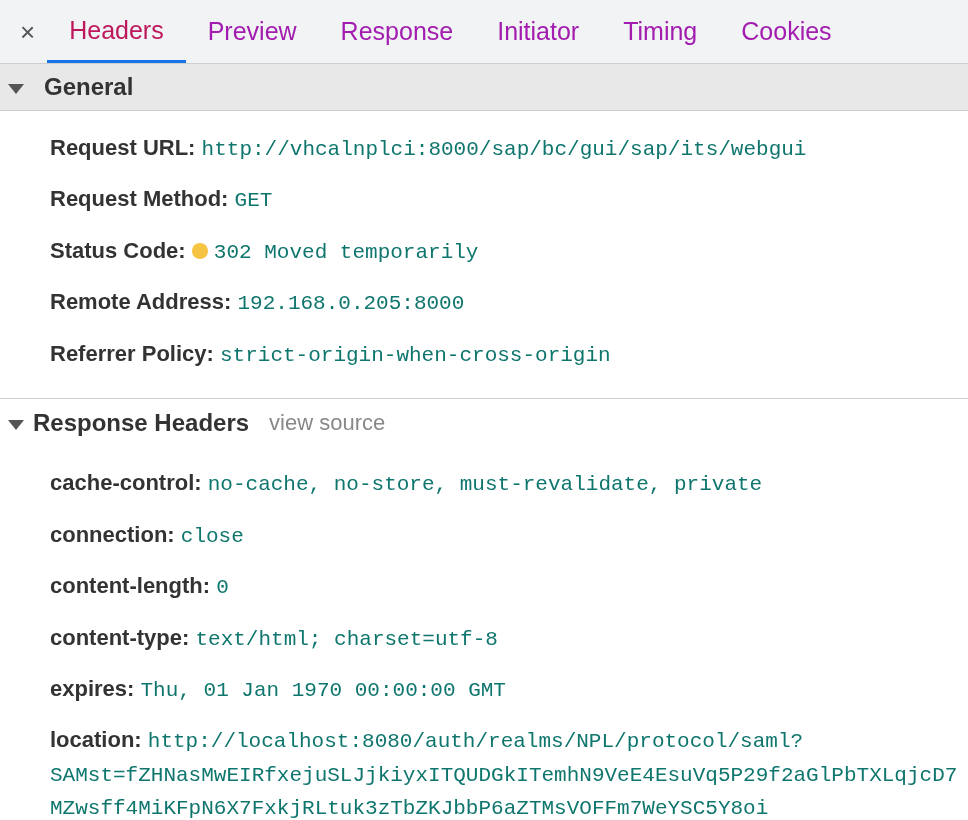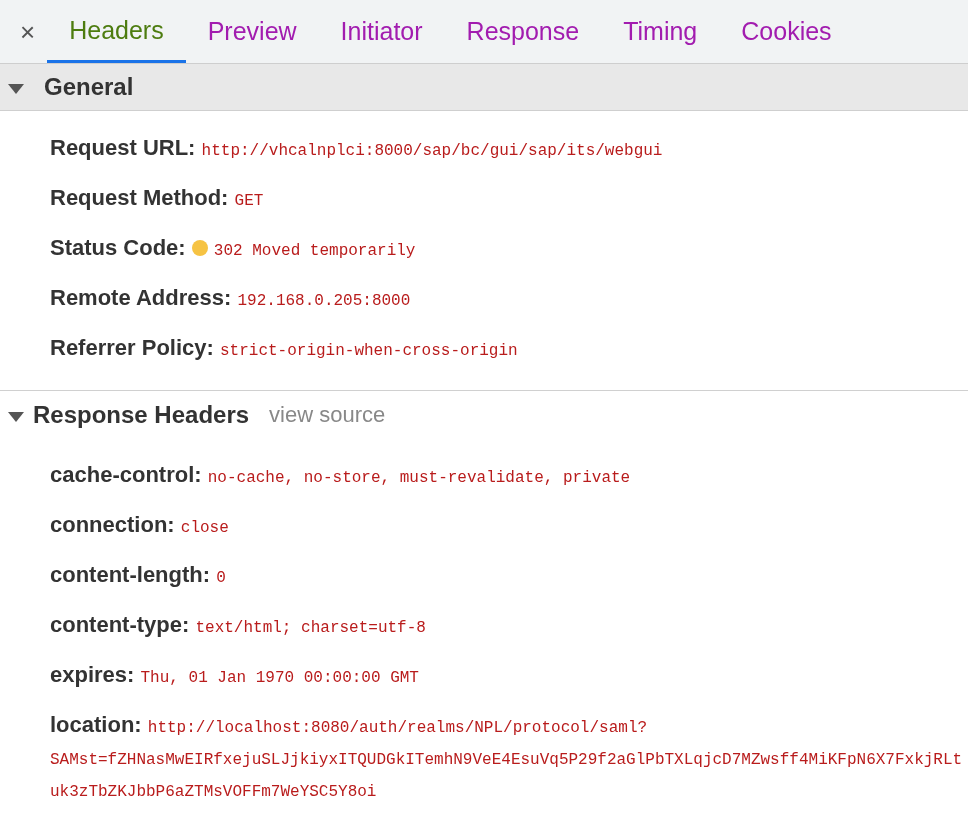--- a/index.html
+++ b/index.html
@@ -31,21 +31,21 @@
     .tab {
       padding:0 22px;
       height:100%;
       display:flex;
       align-items:center;
       font-size:25px;
       color:#a21caf;
       cursor:pointer;
     }
     .tab.active {
-      color:#4d7c0f;
+      color:#be185d;
       border-bottom:3px solid #1a73e8;
     }
     
     .secbar {
       background:#e8e8e8;
       border-bottom:1px solid #cfcfcf;
       display:flex;
       align-items:center;
       padding:9px 10px 9px 8px;
       font-weight:600;
@@ -78,40 +78,40 @@
       font-weight:400;
       color:#888;
       font-size:22px;
       cursor:pointer;
       margin-left:10px;
     }
     
     ul.kv { list-style:none; padding:12px 0 18px 50px; }
     ul.kv li { padding:9px 0; font-size:22px; line-height:1.45; display:block; overflow-wrap:break-word; }
     ul.kv li .k { font-weight:600; }
-    ul.kv li .v { font-family: Menlo, "Courier New", monospace; font-size:16px; color:#b91c1c; }
+    ul.kv li .v { font-family: Menlo, "Courier New", monospace; font-size:21px; color:#0f766e; }
     .statusdot {
       display:inline-block;
       width:16px;height:16px;
       border-radius:50%;
       background:#f6c343;
       margin-right:6px;
       position:relative;
       top:1px;
     }
   </style>
 </head>
 <body>
 
 <div class="tabstrip">
   <span class="closebtn">×</span>
   <div class="tab active">Headers</div>
   <div class="tab">Preview</div>
+  <div class="tab">Response</div>
   <div class="tab">Initiator</div>
-  <div class="tab">Response</div>
   <div class="tab">Timing</div>
   <div class="tab">Cookies</div>
 </div>
 
 <div class="secbar">
   <span class="triangle"></span>
   <span>General</span>
 </div>
 <ul class="kv">
   <li>

